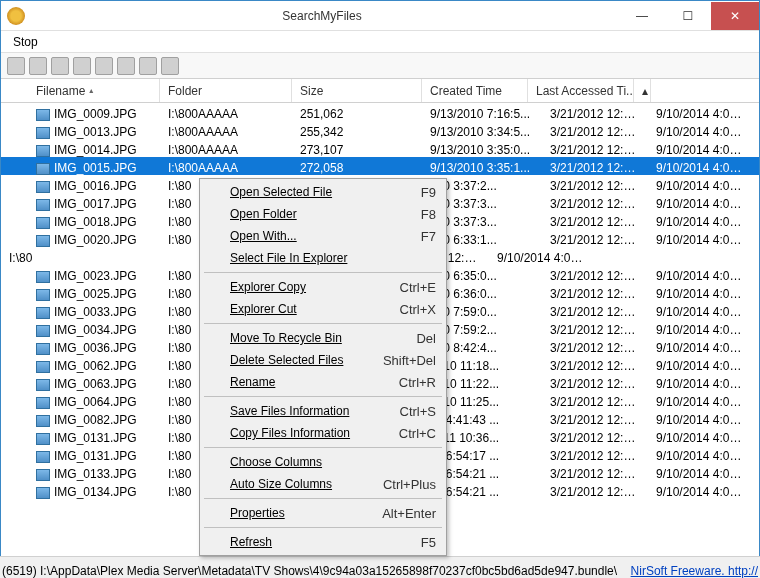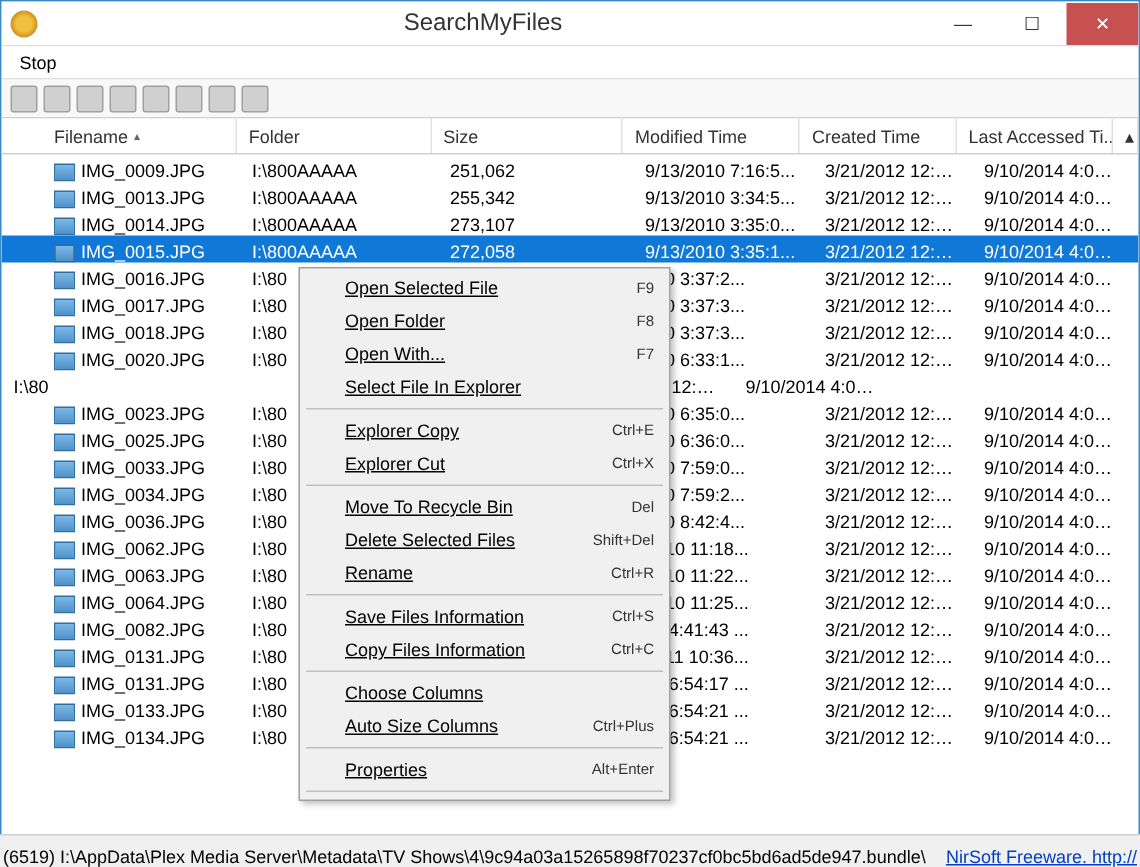--- a/index.html
+++ b/index.html
@@ -1,19 +1,19 @@
 <!DOCTYPE html>
 <html><head>
 <meta charset="utf-8">
 <style>
 * { margin:0; padding:0; box-sizing:border-box; font-family:'Segoe UI',Tahoma,sans-serif; font-size:12px; }
 body { background:#fff; width:760px; height:578px; overflow:hidden; border:1px solid #3a88c6; }
 .titlebar { height:30px; background:#fff; display:flex; align-items:center; border-bottom:1px solid #e0e0e0; }
 .titlebar-icon { width:18px; height:18px; margin-left:6px; background:radial-gradient(circle,#f0c040 40%,#d09020 70%); border-radius:50%; }
-.titlebar-title { flex:1; text-align:center; color:#333; font-size:16px; }
+.titlebar-title { flex:1; text-align:center; color:#333; font-size:12px; }
 .titlebar-btns { display:flex; }
 .titlebar-btn { width:46px; height:28px; display:flex; align-items:center; justify-content:center; color:#333; cursor:pointer; }
 .titlebar-btn.close { background:#c75050; color:#fff; width:48px; }
 .menubar { height:22px; padding:2px 6px; border-bottom:1px solid #e0e0e0; background:#fff; }
 .menu-item { padding:2px 6px; display:inline-block; cursor:pointer; }
 .toolbar { height:26px; padding:2px 6px; border-bottom:1px solid #d0d0d0; display:flex; align-items:center; gap:4px; background:#f8f8f8; }
 .tb-icon { width:18px; height:18px; background:#d0d0d0; border:1px solid #a0a0a0; border-radius:2px; cursor:pointer; }
 .table-header { height:24px; display:flex; background:#fff; border-bottom:1px solid #d0d0d0; }
 .th { padding:4px 8px; border-right:1px solid #e0e0e0; color:#333; font-size:12px; cursor:pointer; display:flex; align-items:center; overflow:hidden; white-space:nowrap; }
 .th .sort { font-size:8px; color:#666; margin-left:4px; }
@@ -22,21 +22,21 @@
 .row { height:18px; display:flex; align-items:flex-end; font-size:12px; color:#000; }
 .row.selected { background:#1078d7; color:#fff; }
 .cell { padding:0 8px; overflow:hidden; white-space:nowrap; text-overflow:ellipsis; }
 .file-icon { display:inline-block; width:14px; height:12px; background:linear-gradient(#7db8e8,#5090c8); border:1px solid #3070a0; margin-right:4px; vertical-align:middle; }
 .statusbar { position:absolute; bottom:0; left:0; right:0; height:22px; border-top:1px solid #d0d0d0; background:#f0f0f0; display:flex; align-items:flex-end; padding:0 2px; font-size:11px; }
 .status-path { flex:1; overflow:hidden; white-space:nowrap; }
 .status-link { color:#0040c0; text-decoration:underline; cursor:pointer; }
 .context-menu { position:absolute; left:199px; top:178px; width:248px; background:#f0f0f0; border:1px solid #a0a0a0; box-shadow:2px 2px 4px rgba(0,0,0,0.25); padding:2px; z-index:100; }
 .cm-item { height:22px; display:flex; align-items:center; padding:0 8px 0 28px; cursor:pointer; position:relative; }
 .cm-label { flex:1;text-decoration:underline; }
-.cm-shortcut { color:#333; font-size:10px; }
+.cm-shortcut { color:#333; font-size:13px; }
 .cm-sep { height:1px; background:#c0c0c0; margin:3px 2px; }
 .watermark { position:absolute; left:280px; top:290px; font-size:28px; color:rgba(60,140,90,0.15); font-weight:bold; pointer-events:none; z-index:1;}
 .scrollbar-track{width:16px;}
 </style>
 </head>
 <body>
 
 <div class="titlebar">
   <div class="titlebar-icon"></div>
   <div class="titlebar-title">SearchMyFiles</div>
@@ -62,21 +62,20 @@
   <div class="tb-icon"></div>
 </div>
 
 <div class="table-header">
   <div class="th col-fn">
       <span>Filename</span>
       <span class="sort">▴</span>
     </div>
   <div class="th col-fd">Folder</div>
   <div class="th col-sz">Size</div>
-  <div class="th col-mt">Modified Time</div>
   <div class="th col-ct">Created Time</div>
   <div class="th col-lt">Last Accessed Ti...</div>
   <div class="th scrollbar-track">▴</div>
 </div>
 
 <div class="table-body" id="table-body">
   <div class="watermark">Snapfiles</div>
 <div class="row">
       <div class="cell col-fn"><span class="file-icon"></span>IMG_0009.JPG</div>
       <div class="cell col-fd">I:\800AAAAA</div>
@@ -310,20 +309,24 @@
     <div class="cm-item">
       <span class="cm-label">Auto Size Columns</span>
       <span class="cm-shortcut">Ctrl+Plus</span>
     </div>
     <div class="cm-sep"></div>
     <div class="cm-item">
       <span class="cm-label">Properties</span>
       <span class="cm-shortcut">Alt+Enter</span>
     </div>
     <div class="cm-sep"></div>
+    <div class="cm-item">
+      <span class="cm-label">Refresh</span>
+      <span class="cm-shortcut">F5</span>
+    </div>
   </div>
 
 <div class="statusbar">
   <span class="status-path">
     <span>(6519)</span>
     <span>I:\AppData\Plex Media Server\Metadata\TV Shows\4\9c94a03a15265898f70237cf0bc5bd6ad5de947.bundle\</span>
   </span>
   <span class="status-link">NirSoft Freeware. http://</span>
 </div>
 

